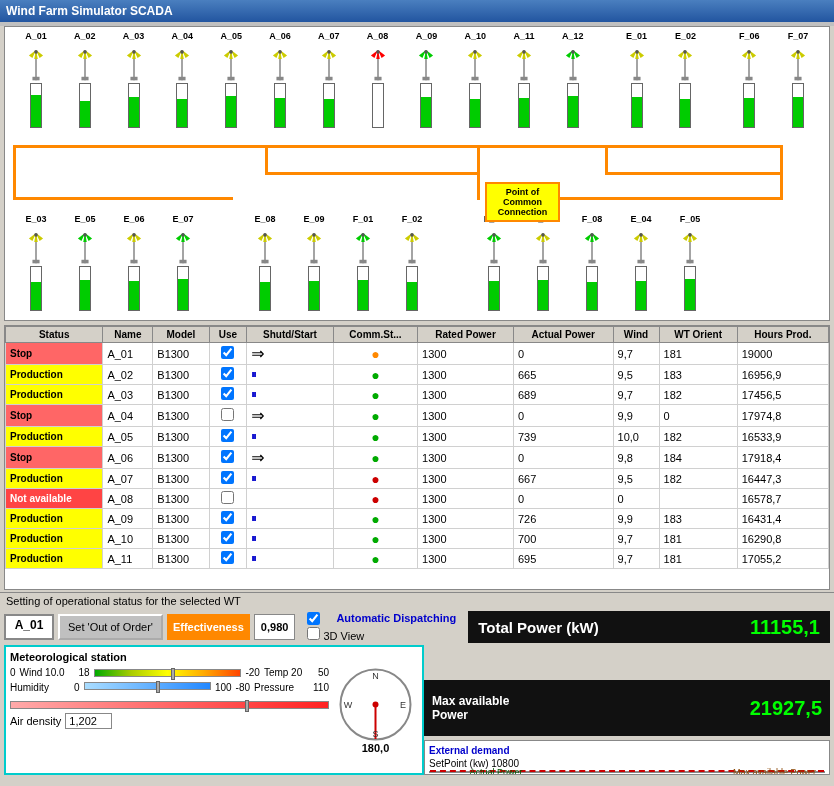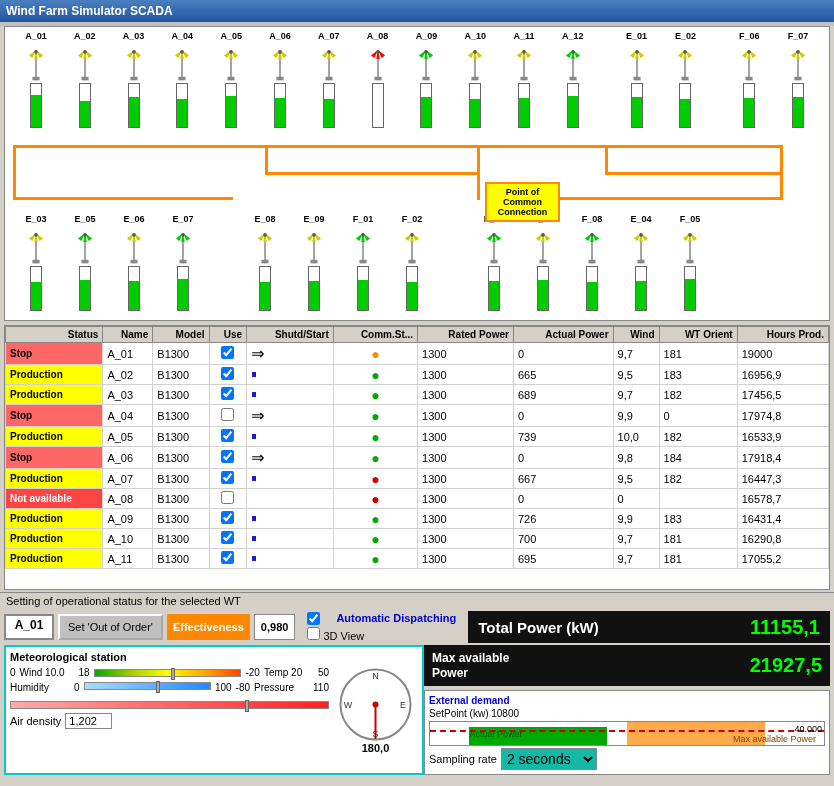--- a/index.html
+++ b/index.html
@@ -66,21 +66,21 @@
     table {
       width: 100%;
       border-collapse: collapse;
       font-size: 11px;
     }
     
     th {
       background: #d4d0c8;
       border: 1px solid #888;
       padding: 2px 4px;
-      text-align: right;
+      text-align: center;
       font-weight: bold;
       position: sticky;
       top: 0;
       white-space: nowrap;
       font-size: 10px;
     }
     
     td {
       border: 1px solid #d0d0d0;
       padding: 1px 4px;
@@ -922,21 +922,21 @@
             <text x="10" y="41" text-anchor="middle" font-size="9" fill="#333">W</text>
             <text x="65" y="41" text-anchor="middle" font-size="9" fill="#333">E</text>
           </svg>
           <span style="font-size:11px; font-weight:bold;">180,0</span>
         </div>
       </div>
     </div>
 
     <div class="right-panel">
 
-      <div style="background:#111; color:#00ff00; display:flex; align-items:center; justify-content:space-between; padding:4px 8px; height:41px;">
+      <div style="background:#111; color:#00ff00; display:flex; align-items:center; justify-content:space-between; padding:4px 8px; height:56px;margin-top:35px;">
         <span style="color:white; font-size:12px; font-weight:bold; line-height:1.2;">Max available<br>Power</span>
         <span style="font-size:20px; font-weight:bold; color:#00ff00;">21927,5</span>
       </div>
 
       <div style="background:white; border:1px solid #888; flex:1; padding:4px; display:flex; flex-direction:column; gap:2px; overflow:hidden;">
         <div style="font-size:10px; color:#0000cc; font-weight:bold;">External demand</div>
         <div style="font-size:10px;">SetPoint (kw) 10800</div>
 
         <div style="flex:1; border:1px solid #888; position:relative; background:#fff; display:flex; align-items:flex-end;">
 

